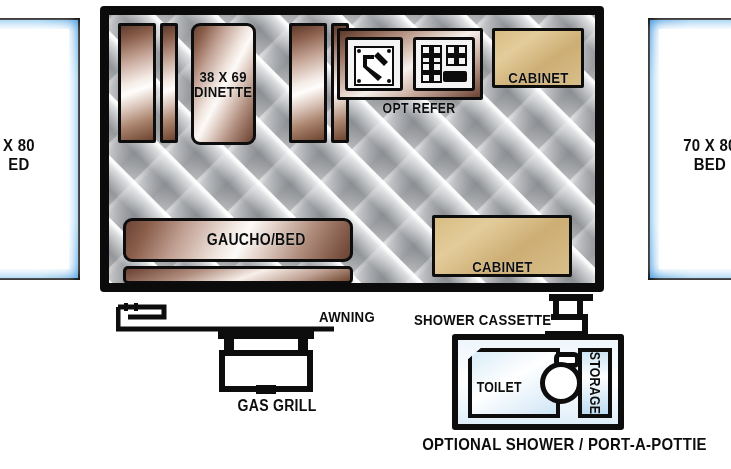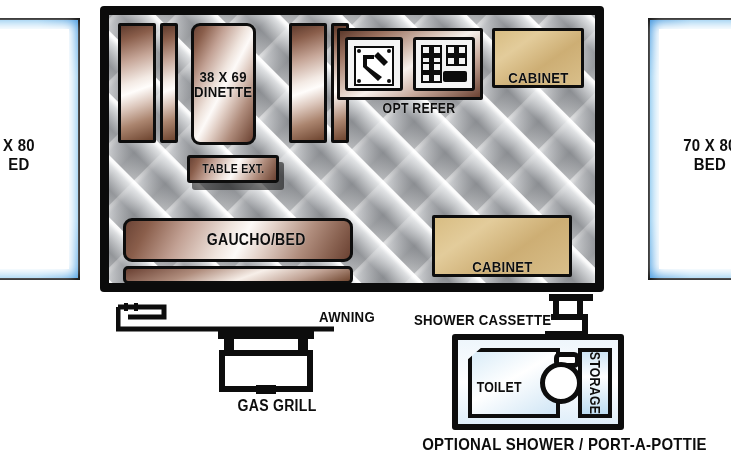--- a/index.html
+++ b/index.html
@@ -262,23 +262,20 @@
     <div id="dinette-bench-left" class="furn cushion-v"></div>
     <div id="dinette-table" class="furn cushion">
       <div>
         <div class="lbl">38 X 69</div>
         <div class="lbl">DINETTE</div>
       </div>
     </div>
     <div id="dinette-bench-right" class="furn cushion-v"></div>
     <div id="dinette-gap-b" class="furn cushion-v"></div>
 
-    <div id="table-ext" class="furn cushion">
-      <span class="lbl">TABLE EXT.</span>
-    </div>
 
     <div id="gaucho" class="furn cushion">
       <span class="lbl">GAUCHO/BED</span>
     </div>
     <div id="gaucho-front"></div>
 
     <div id="kitchen-counter">
 
       <div id="sink-unit" class="appliance">
         <svg id="sink-icon" viewBox="0 0 40 40">

